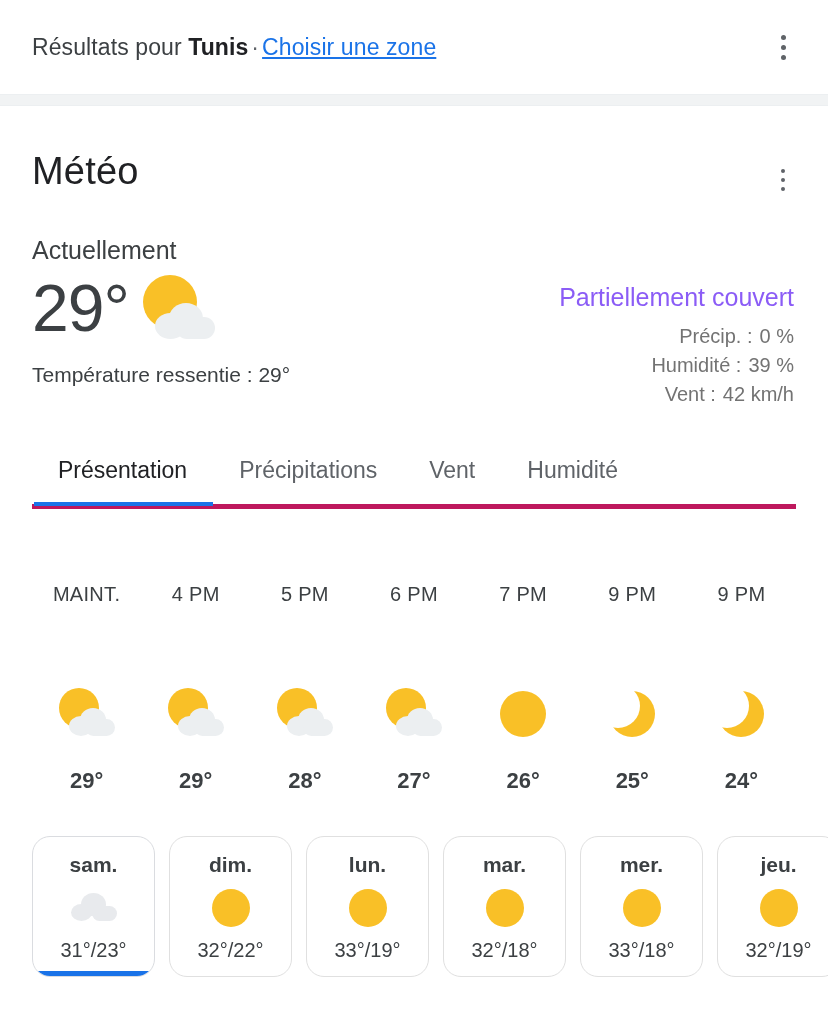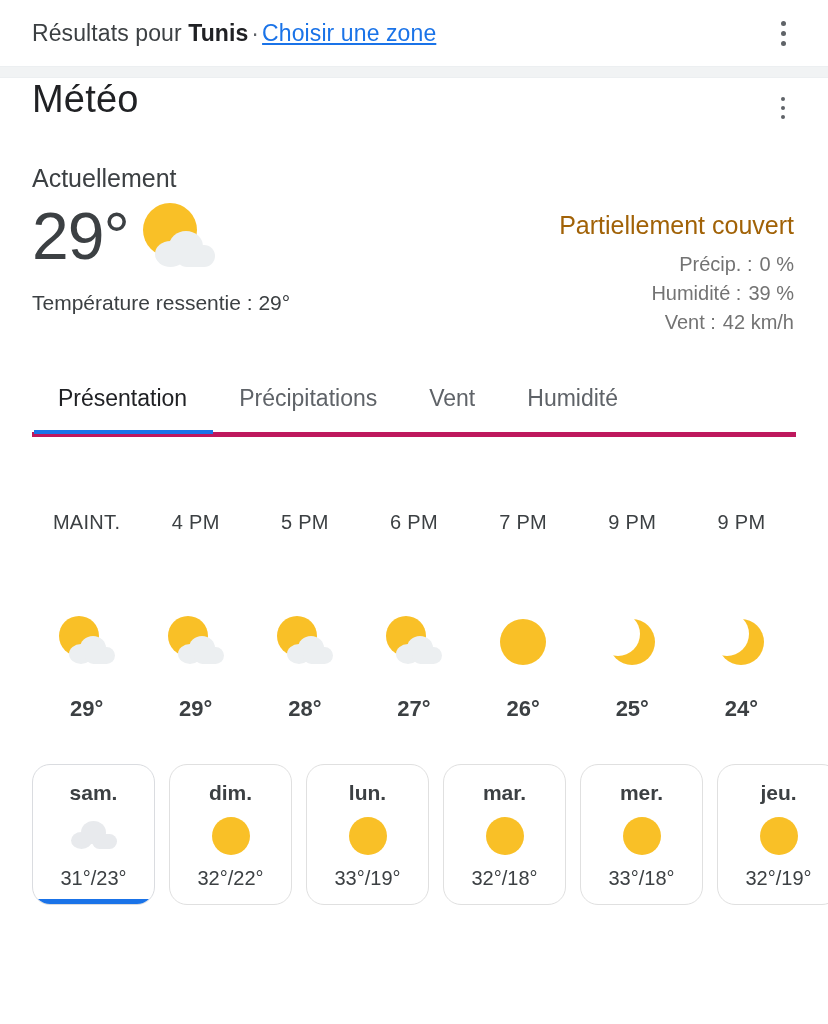--- a/index.html
+++ b/index.html
@@ -7,21 +7,21 @@
     margin: 0; padding: 0;
     width: 828px; height: 1024px;
     background: #ffffff;
     font-family: "Liberation Sans", sans-serif;
     color: #202124;
     overflow: hidden;
   }
 
   
   .topbar {
-    height: 66px;
+    height: 94px;
     display: flex;
     align-items: center;
     padding: 0 28px 0 32px;
     background: #ffffff;
   }
   .topbar-text {
     font-size: 23px;
     color: #3c4043;
     letter-spacing: 0.1px;
     white-space: nowrap;
@@ -52,20 +52,21 @@
     border-top: 1px solid #eceff1;
     border-bottom: 1px solid #eceff1;
   }
 
   
   .card { padding: 0 32px; position: relative; }
 
   .card-head {
     display: flex;
     align-items: flex-start;
+    padding-top: 44px;
   }
   .card-title {
     font-size: 38px;
     font-weight: 400;
     color: #202124;
     letter-spacing: 0.2px;
   }
   .card-head .kebab { margin-top: 10px; margin-right: -4px; }
 
   .now-label {
@@ -98,21 +99,21 @@
   }
 
   .cur-right {
     flex: 1 1 auto;
     text-align: right;
     padding-top: 14px;
     padding-right: 2px;
   }
   .cond {
     font-size: 25px;
-    color: #a16207;
+    color: #8b5cf6;
     margin-bottom: 10px;
   }
   .metric {
     font-size: 20px;
     color: #737373;
     line-height: 1.45;
   }
   .metric .mv { padding-left: 7px; }
 
   

